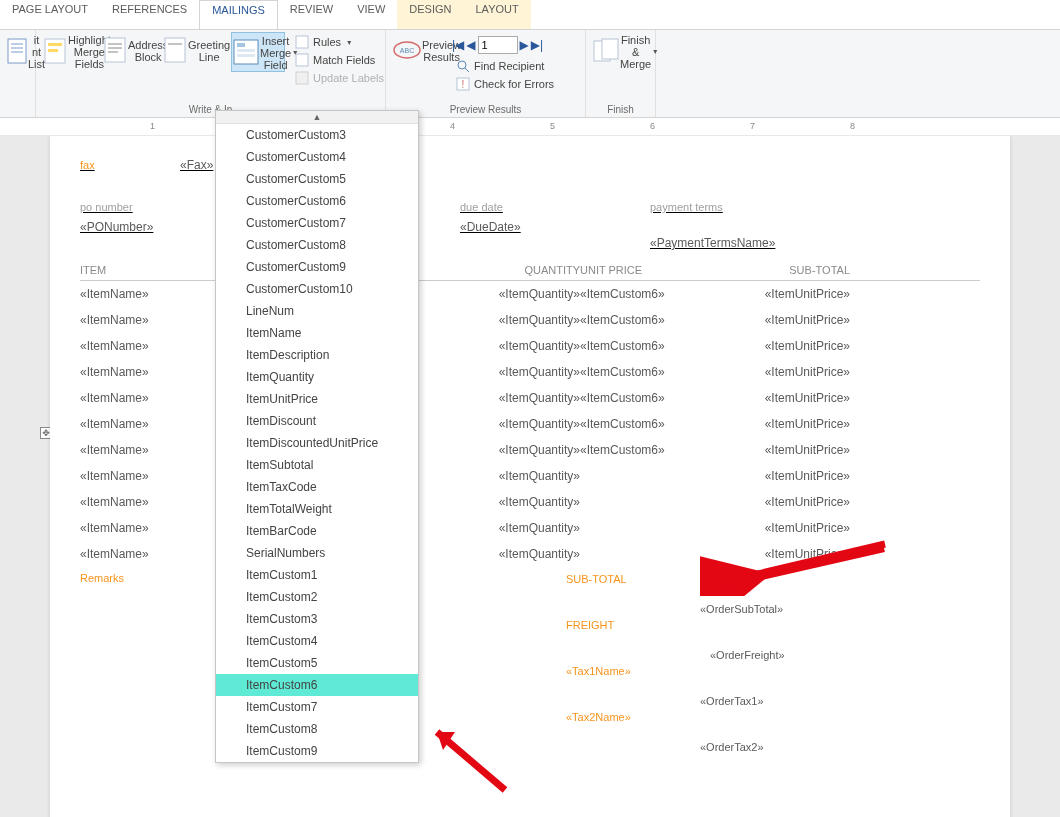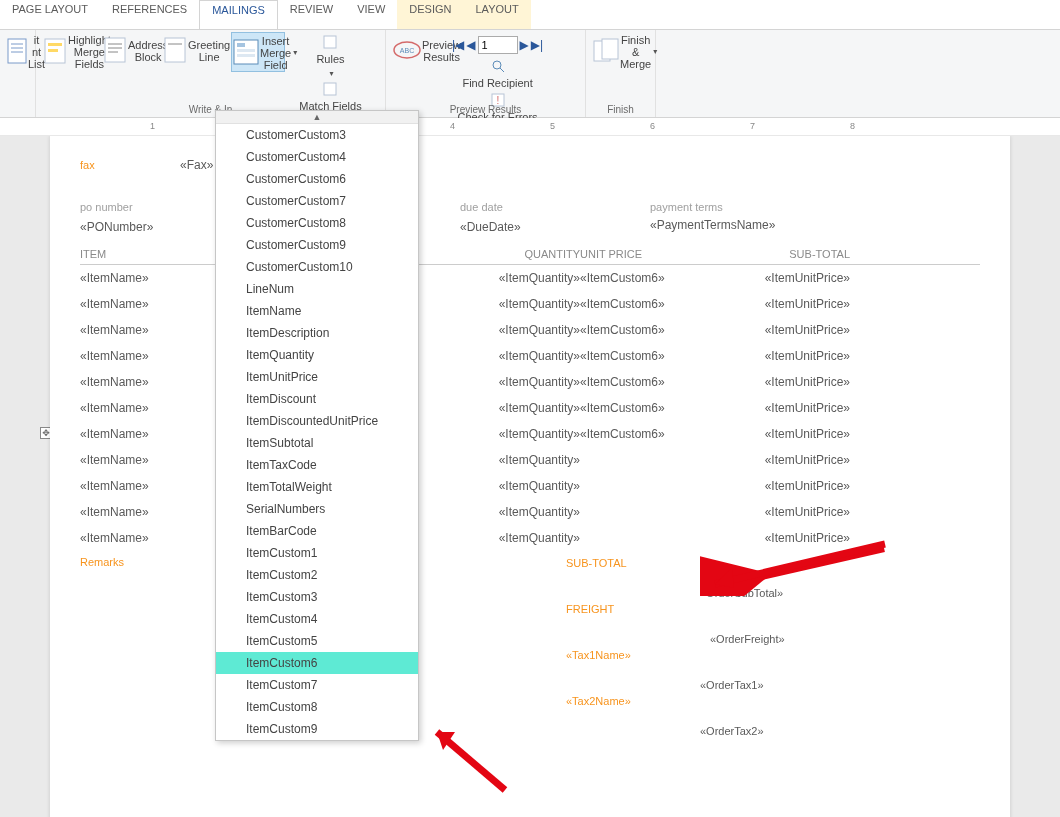--- a/index.html
+++ b/index.html
@@ -11,32 +11,32 @@
 .tab.contextual { background: #fff5d6; }
 
 .ribbon { display: flex; height: 88px; border-bottom: 1px solid #d4d4d4; background: #f5f6f7; }
 .group { display: flex; flex-direction: column; border-right: 1px solid #e1e1e1; padding: 2px 6px 0; position: relative; }
 .group-label { position: absolute; bottom: 2px; left: 0; right: 0; text-align: center; font-size: 10px; color: #6a6a6a; }
 .big-btns { display: flex; gap: 6px; height: 68px; align-items: flex-start; }
 .big-btn { display: flex; flex-direction: row; align-items: center; width: 54px; padding-top: 2px; cursor: pointer; text-align: center; font-size: 11px; color: #444; line-height: 1.1; }
 .big-btn.active { background: #cde6f7; border: 1px solid #92c0e0; margin-left: 9px; }
 .big-icon { width: 32px; height: 32px; margin-bottom: 2px; display: flex; align-items: center; justify-content: center; }
 .small-stack { display: flex; flex-direction: column; gap: 2px; padding-top: 2px; }
-.small-btn { display: flex; align-items: center; gap: 4px; font-size: 11px; color: #444; cursor: pointer; padding: 1px 4px; white-space: nowrap; flex-direction: column; }
+.small-btn { display: flex; align-items: center; gap: 4px; font-size: 11px; color: #444; cursor: pointer; padding: 1px 4px; white-space: nowrap; }
 .small-btn.disabled { color: #b0b0b0; }
 .nav-row { display: flex; align-items: center; gap: 2px; padding: 2px 0; }
 .nav-input { width: 40px; height: 18px; font-size: 11px; border: 1px solid #ababab; padding: 0 3px; }
 
 .ruler { height: 18px; background: #fff; position: relative; font-size: 9px; color: #888; border-bottom: 1px solid #e8e8e8; }
 .ruler-mark { position: absolute; top: 3px; }
 
 .doc-area { position: relative; background: #eaeaea; height: 689px; overflow: hidden; }
 .page { position: absolute; left: 50px; top: 0; width: 960px; background: #fff; min-height: 900px; padding: 10px 30px 40px; box-shadow: 0 0 4px rgba(0,0,0,.15); }
 
-.field-row { display: flex; margin-bottom: 4px; font-size: 12px; }
+.field-row { display: flex; margin-bottom: 4px; font-size: 12px; text-decoration: underline; }
 .lbl { color: #a0a0a0; font-size: 11px; }
 .lbl.orange { color: #f7941e; }
 .merge { color: #5a5a5a; }
 
 .headers { display: flex; border-bottom: 1px solid #ccc; padding-bottom: 4px; margin-top: 14px; font-size: 11px; color: #8a8a8a; }
 .table-row { display: flex; padding: 6px 0; font-size: 12px; color: #5a5a5a; }
 .col-item { width: 380px; }
 .col-qty { width: 120px; text-align: right; }
 .col-unit { width: 150px; text-align: left; }
 .col-sub { width: 120px; text-align: right; }
@@ -235,21 +235,21 @@
       <div style="width:380px">
         <div><span class="lbl">po number</span></div>
         <div style="margin-top:6px"><span class="merge">«PONumber»</span></div>
       </div>
       <div style="width:190px">
         <div><span class="lbl">due date</span></div>
         <div style="margin-top:6px"><span class="merge">«DueDate»</span></div>
       </div>
       <div>
         <div><span class="lbl">payment terms</span></div>
-        <div style="margin-top:4px"><span class="merge">«PaymentTermsName»</span></div>
+        <div style="margin-top:22px"><span class="merge">«PaymentTermsName»</span></div>
       </div>
     </div>
 
     <div class="headers">
       <div class="col-item">ITEM</div>
       <div class="col-qty">QUANTITY</div>
       <div class="col-unit">UNIT PRICE</div>
       <div class="col-sub">SUB-TOTAL</div>
     </div>
 
@@ -346,37 +346,38 @@
 
   </div>
 
 </div>
 
 <div class="dropdown">
   <div class="dd-scroll-up">▲</div>
   <div id="dd-list">
       <div class="dd-item">CustomerCustom3</div>
       <div class="dd-item">CustomerCustom4</div>
+      <div class="dd-item">CustomerCustom5</div>
       <div class="dd-item">CustomerCustom6</div>
       <div class="dd-item">CustomerCustom7</div>
       <div class="dd-item">CustomerCustom8</div>
       <div class="dd-item">CustomerCustom9</div>
       <div class="dd-item">CustomerCustom10</div>
       <div class="dd-item">LineNum</div>
       <div class="dd-item">ItemName</div>
       <div class="dd-item">ItemDescription</div>
       <div class="dd-item">ItemQuantity</div>
       <div class="dd-item">ItemUnitPrice</div>
       <div class="dd-item">ItemDiscount</div>
       <div class="dd-item">ItemDiscountedUnitPrice</div>
       <div class="dd-item">ItemSubtotal</div>
       <div class="dd-item">ItemTaxCode</div>
       <div class="dd-item">ItemTotalWeight</div>
+      <div class="dd-item">ItemBarCode</div>
       <div class="dd-item">SerialNumbers</div>
-      <div class="dd-item">ItemBarCode</div>
       <div class="dd-item">ItemCustom1</div>
       <div class="dd-item">ItemCustom2</div>
       <div class="dd-item">ItemCustom3</div>
       <div class="dd-item">ItemCustom4</div>
       <div class="dd-item">ItemCustom5</div>
       <div class="dd-item selected">ItemCustom6</div>
       <div class="dd-item">ItemCustom7</div>
       <div class="dd-item">ItemCustom8</div>
       <div class="dd-item">ItemCustom9</div>
     </div>

